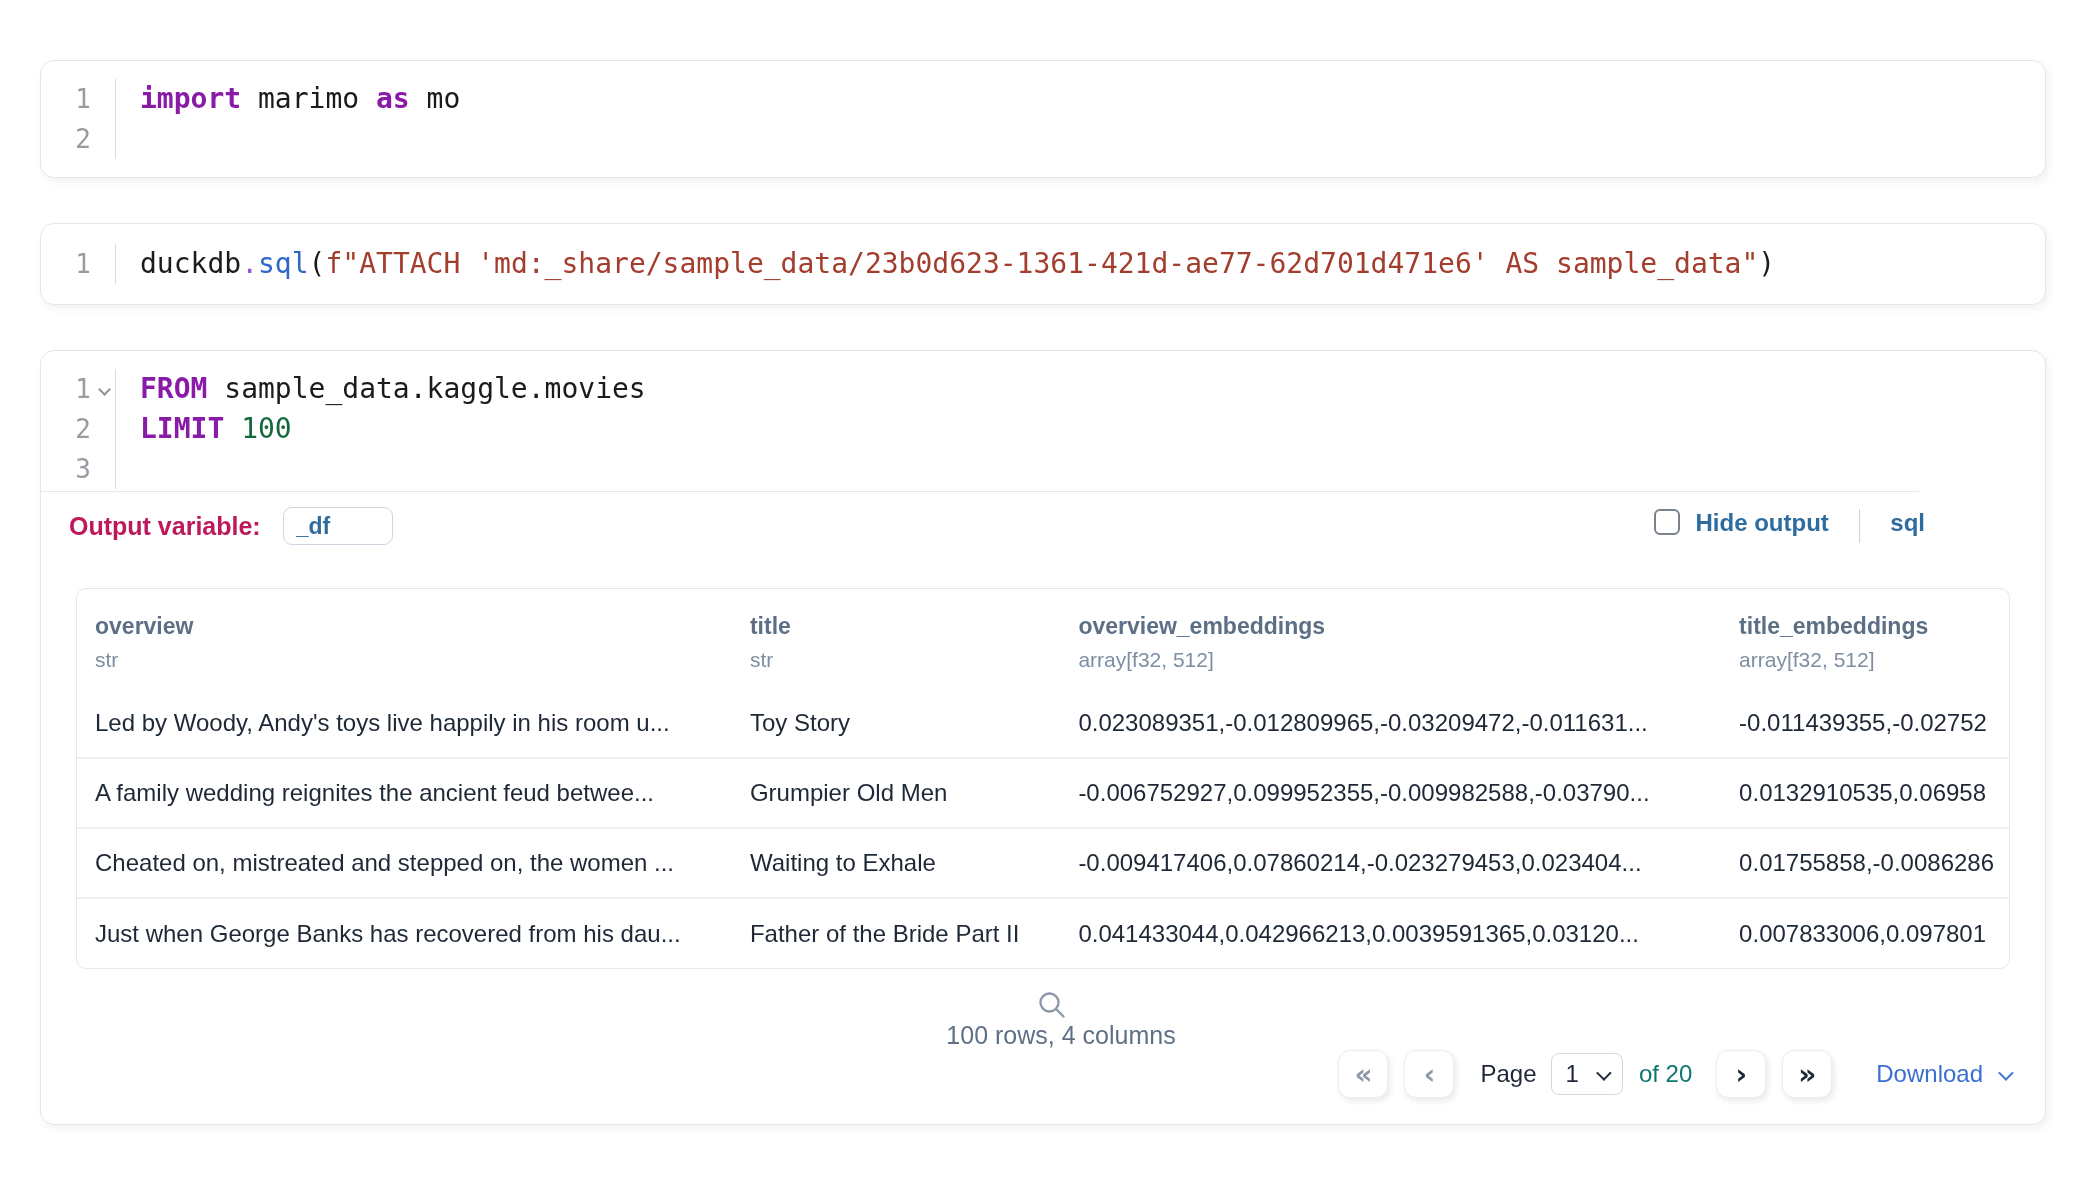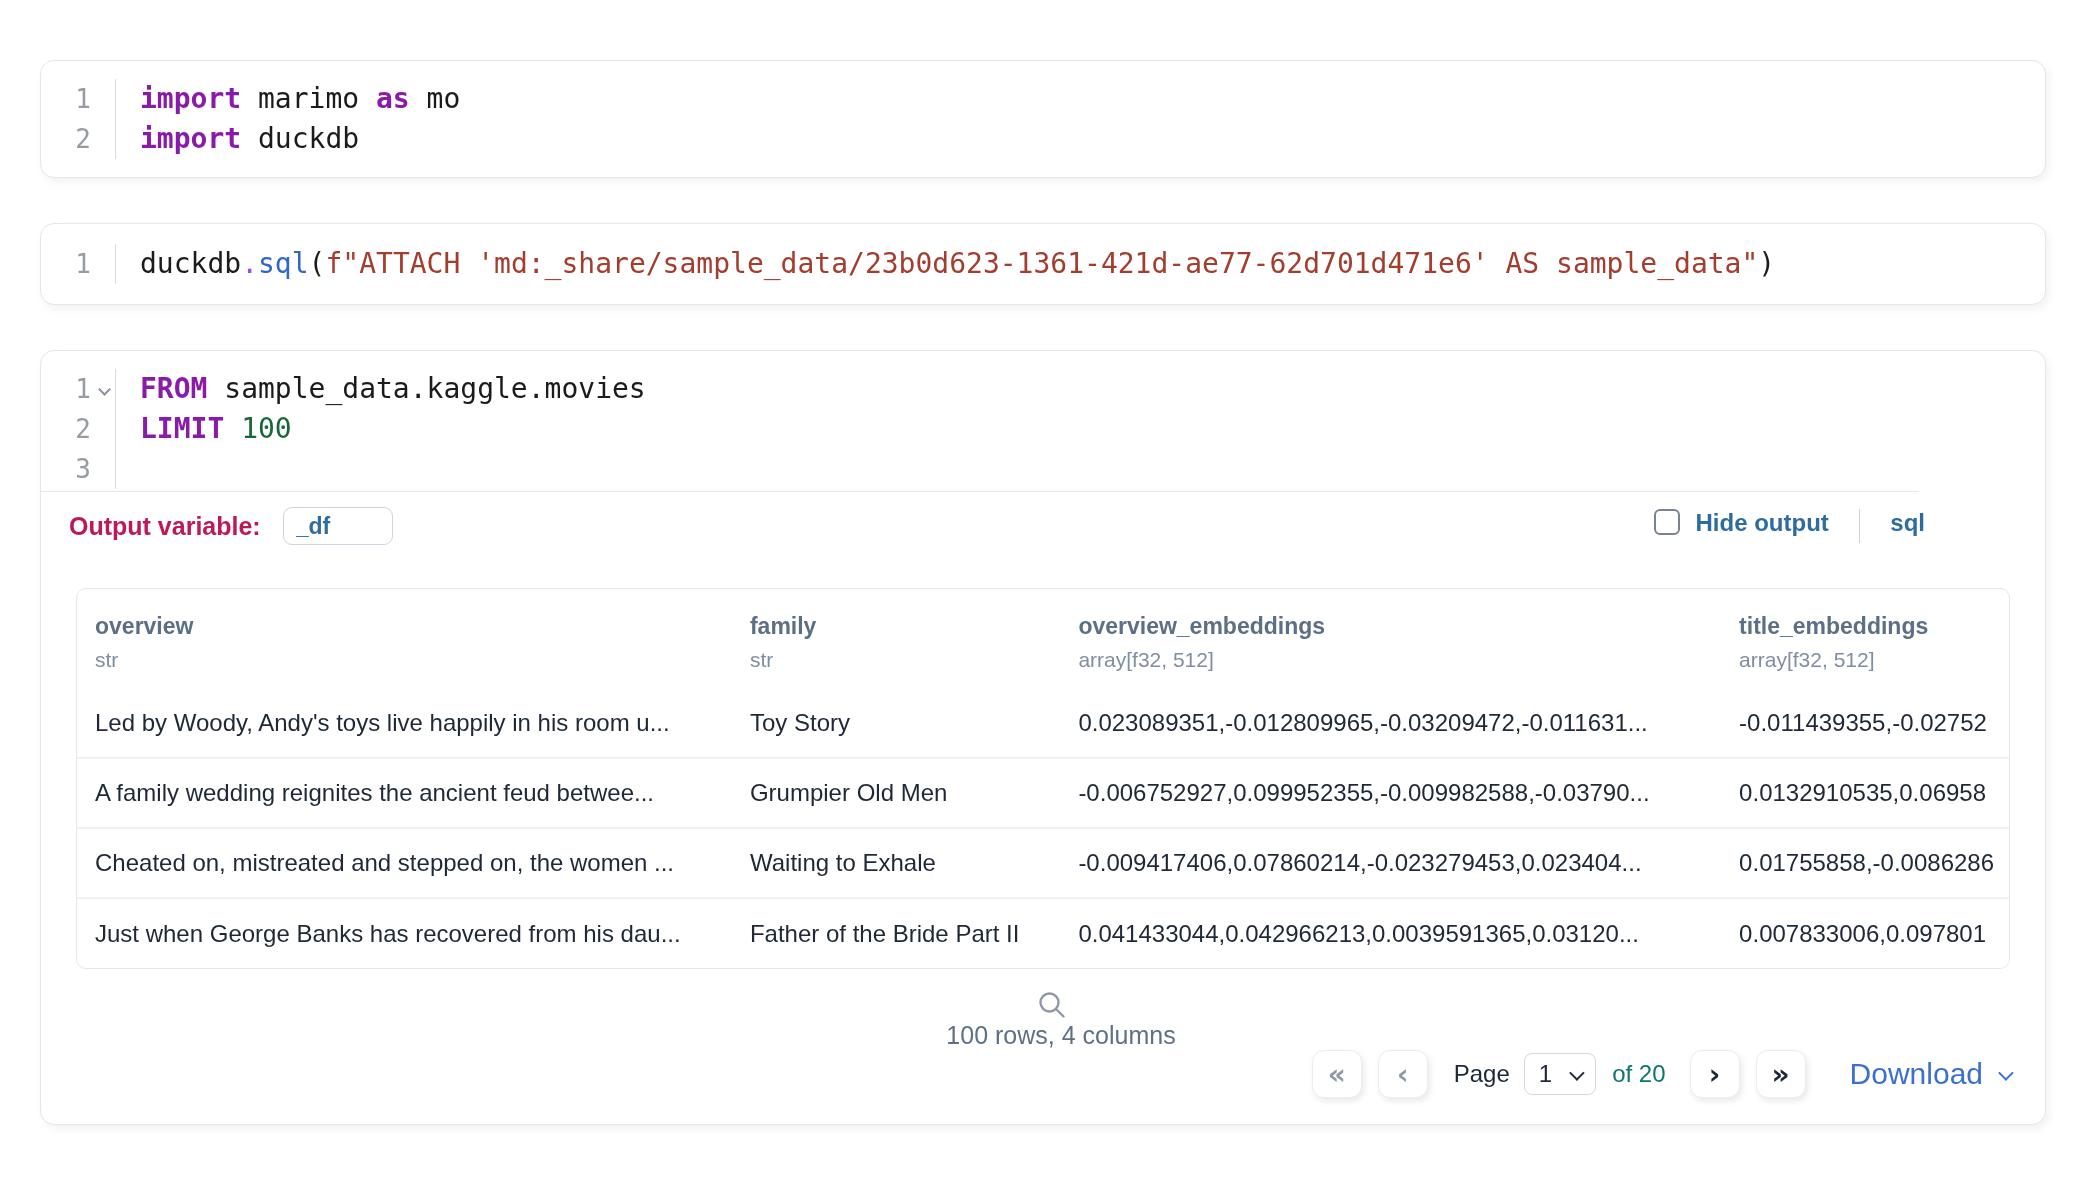--- a/index.html
+++ b/index.html
@@ -124,38 +124,38 @@
   .chev {
     display:inline-block; width:11px; height:11px;
     border-right:2.5px solid #1d2737; border-bottom:2.5px solid #1d2737;
     transform:rotate(45deg) translateY(-2px);
   }
   .pg-select .chev { margin-left:18px; }
   .pg-of { font-size:24px; color:#0f766e; margin:0 24px 0 16px; white-space:nowrap; }
   .pg-gap { width:16px; }
   .tf-download {
     display:flex; align-items:center; margin-left:44px; cursor:pointer;
-    color:#3b6fd1; font-size:30px;
+    color:#3b6fd1; font-size:24px;
   }
   .tf-download .chev {
     border-color:#3b6fd1; margin-left:16px;
   }
 </style>
 </head>
 <body>
 
 <div class="page">
 
   <div class="cell">
     <div class="code-block pad-2line">
         <div class="gutter">
           <div class="gutter-line">1</div>
           <div class="gutter-line">2</div>
         </div>
-        <div class="code-col"><div class="code-line"><span class="tk-kw">import</span><span class="tk-plain"> marimo </span><span class="tk-kw">as</span><span class="tk-plain"> mo</span></div><div class="code-line"><span class="tk-kw">import</span><span class="tk-plain"> duckdb</span></div></div>
+        <div class="code-col"><div class="code-line"><span class="tk-kw">import</span><span class="tk-plain"> marimo </span><span class="tk-kw">as</span><span class="tk-plain"> mo</span></div></div>
       </div>
   </div>
 
   <div class="cell">
     <div class="code-block pad-1line">
         <div class="gutter">
           <div class="gutter-line">1</div>
         </div>
         <div class="code-col"><div class="code-line"><span class="tk-plain">duckdb</span><span class="tk-op">.</span><span class="tk-fn">sql</span><span class="tk-plain">(</span><span class="tk-str">f"ATTACH 'md:_share/sample_data/23b0d623-1361-421d-ae77-62d701d471e6' AS sample_data"</span><span class="tk-plain">)</span></div></div>
       </div>
@@ -193,21 +193,21 @@
             <col style="width: 34.2%;">
             <col style="width: 14.9%;">
           </colgroup>
         <thead>
             <tr id="result-head-row">
               <th>
                 <div class="col-name">overview</div>
                 <div class="col-type">str</div>
               </th>
               <th>
-                <div class="col-name">family</div>
+                <div class="col-name">title</div>
                 <div class="col-type">str</div>
               </th>
               <th>
                 <div class="col-name">overview_embeddings</div>
                 <div class="col-type">array[f32, 512]</div>
               </th>
               <th>
                 <div class="col-name">title_embeddings</div>
                 <div class="col-type">array[f32, 512]</div>
               </th>

